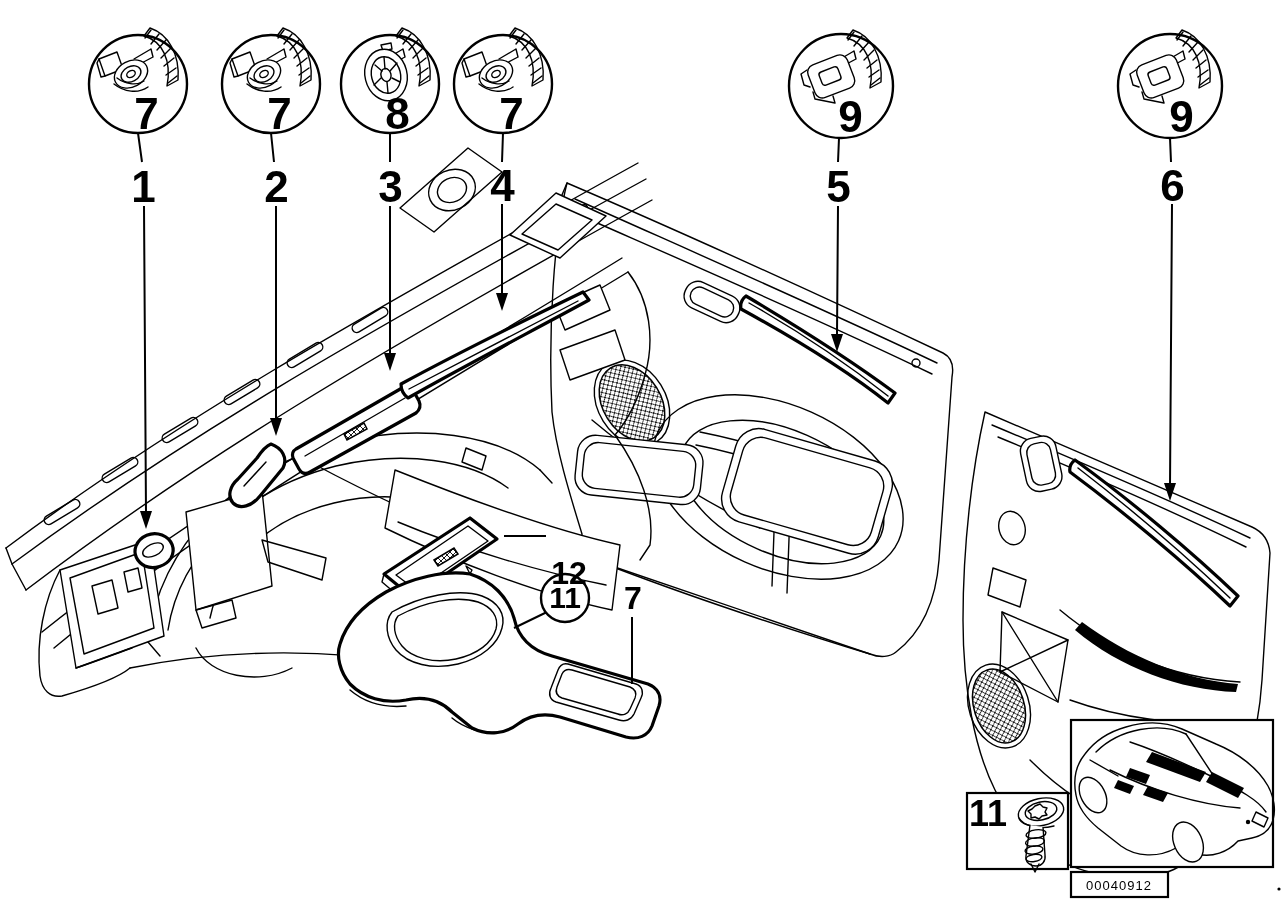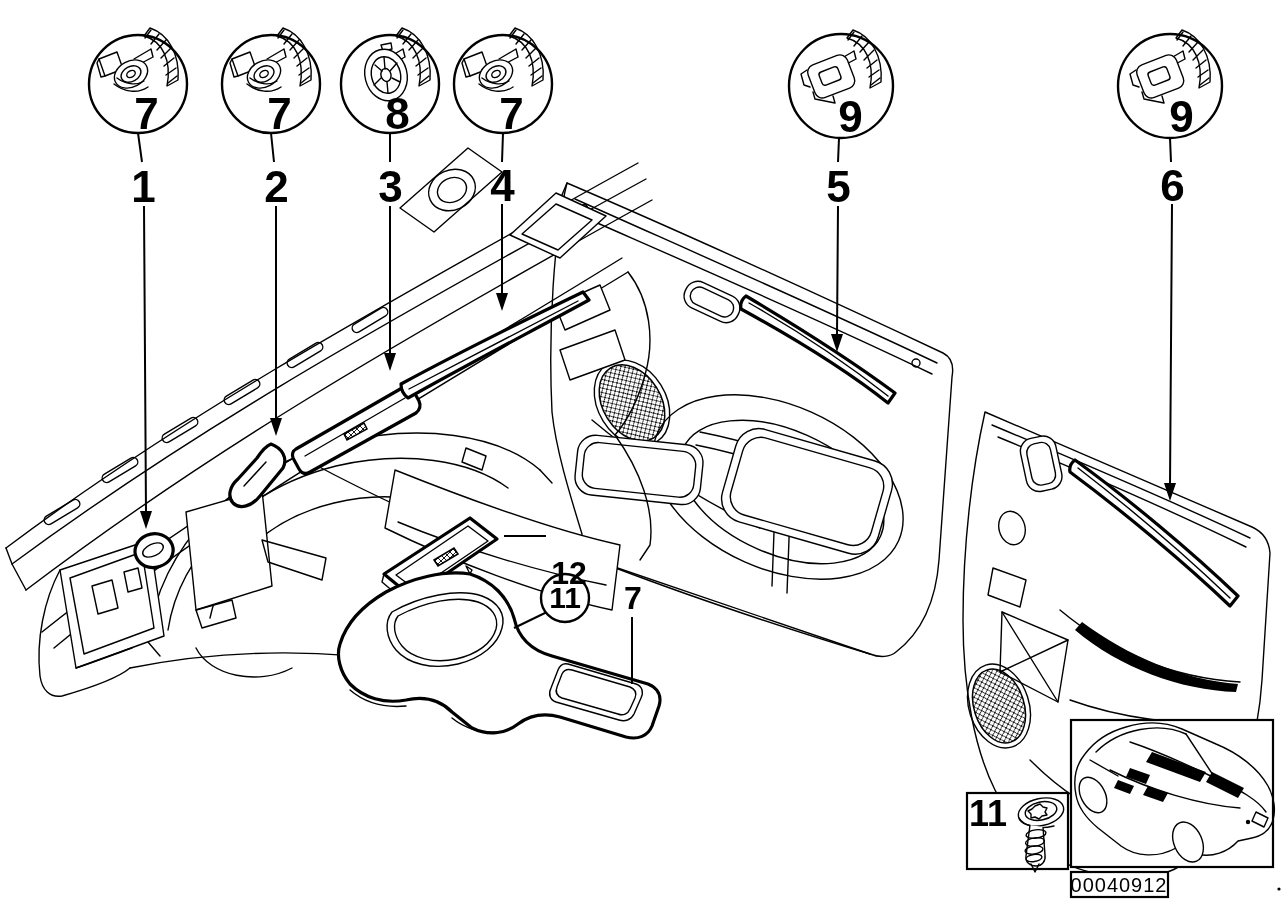--- a/index.html
+++ b/index.html
@@ -5,21 +5,21 @@
   html,body{margin:0;padding:0;background:#fff;}
   .stage{position:relative;width:1288px;height:910px;background:#ffffff;overflow:hidden;
          font-family:"Liberation Sans",sans-serif;}
   .stage svg{position:absolute;left:0;top:0;}
   .lbl{position:absolute;transform:translate(-50%,-50%);color:#000;font-weight:bold;
        white-space:nowrap;line-height:1;user-select:none;}
   .sz44{font-size:44px;letter-spacing:-1px;}
   .sz32{font-size:32px;}
   .sz30{font-size:30px;}
   .sz36{font-size:36px;}
-  .pn{font-size:20px;font-weight:normal;letter-spacing:1px;font-family:"Liberation Sans",sans-serif;}
+  .pn{font-size:13px;font-weight:normal;letter-spacing:1px;font-family:"Liberation Sans",sans-serif;}
   
   .s  {stroke:#000;fill:none;stroke-width:1.4;stroke-linecap:round;stroke-linejoin:round;}
   .sw {stroke:#000;fill:#fff;stroke-width:1.4;stroke-linejoin:round;}
   .t  {stroke:#000;fill:#fff;stroke-width:3.2;stroke-linejoin:round;}
   .b  {fill:#000;stroke:none;}
   .cir{stroke:#000;fill:#fff;stroke-width:2.4;}
   .ld {stroke:#000;fill:none;stroke-width:2;}
   .box{stroke:#000;fill:#fff;stroke-width:2.2;}
   .ht {fill:url(#hatch);stroke:#000;stroke-width:1.5;}
 </style>

